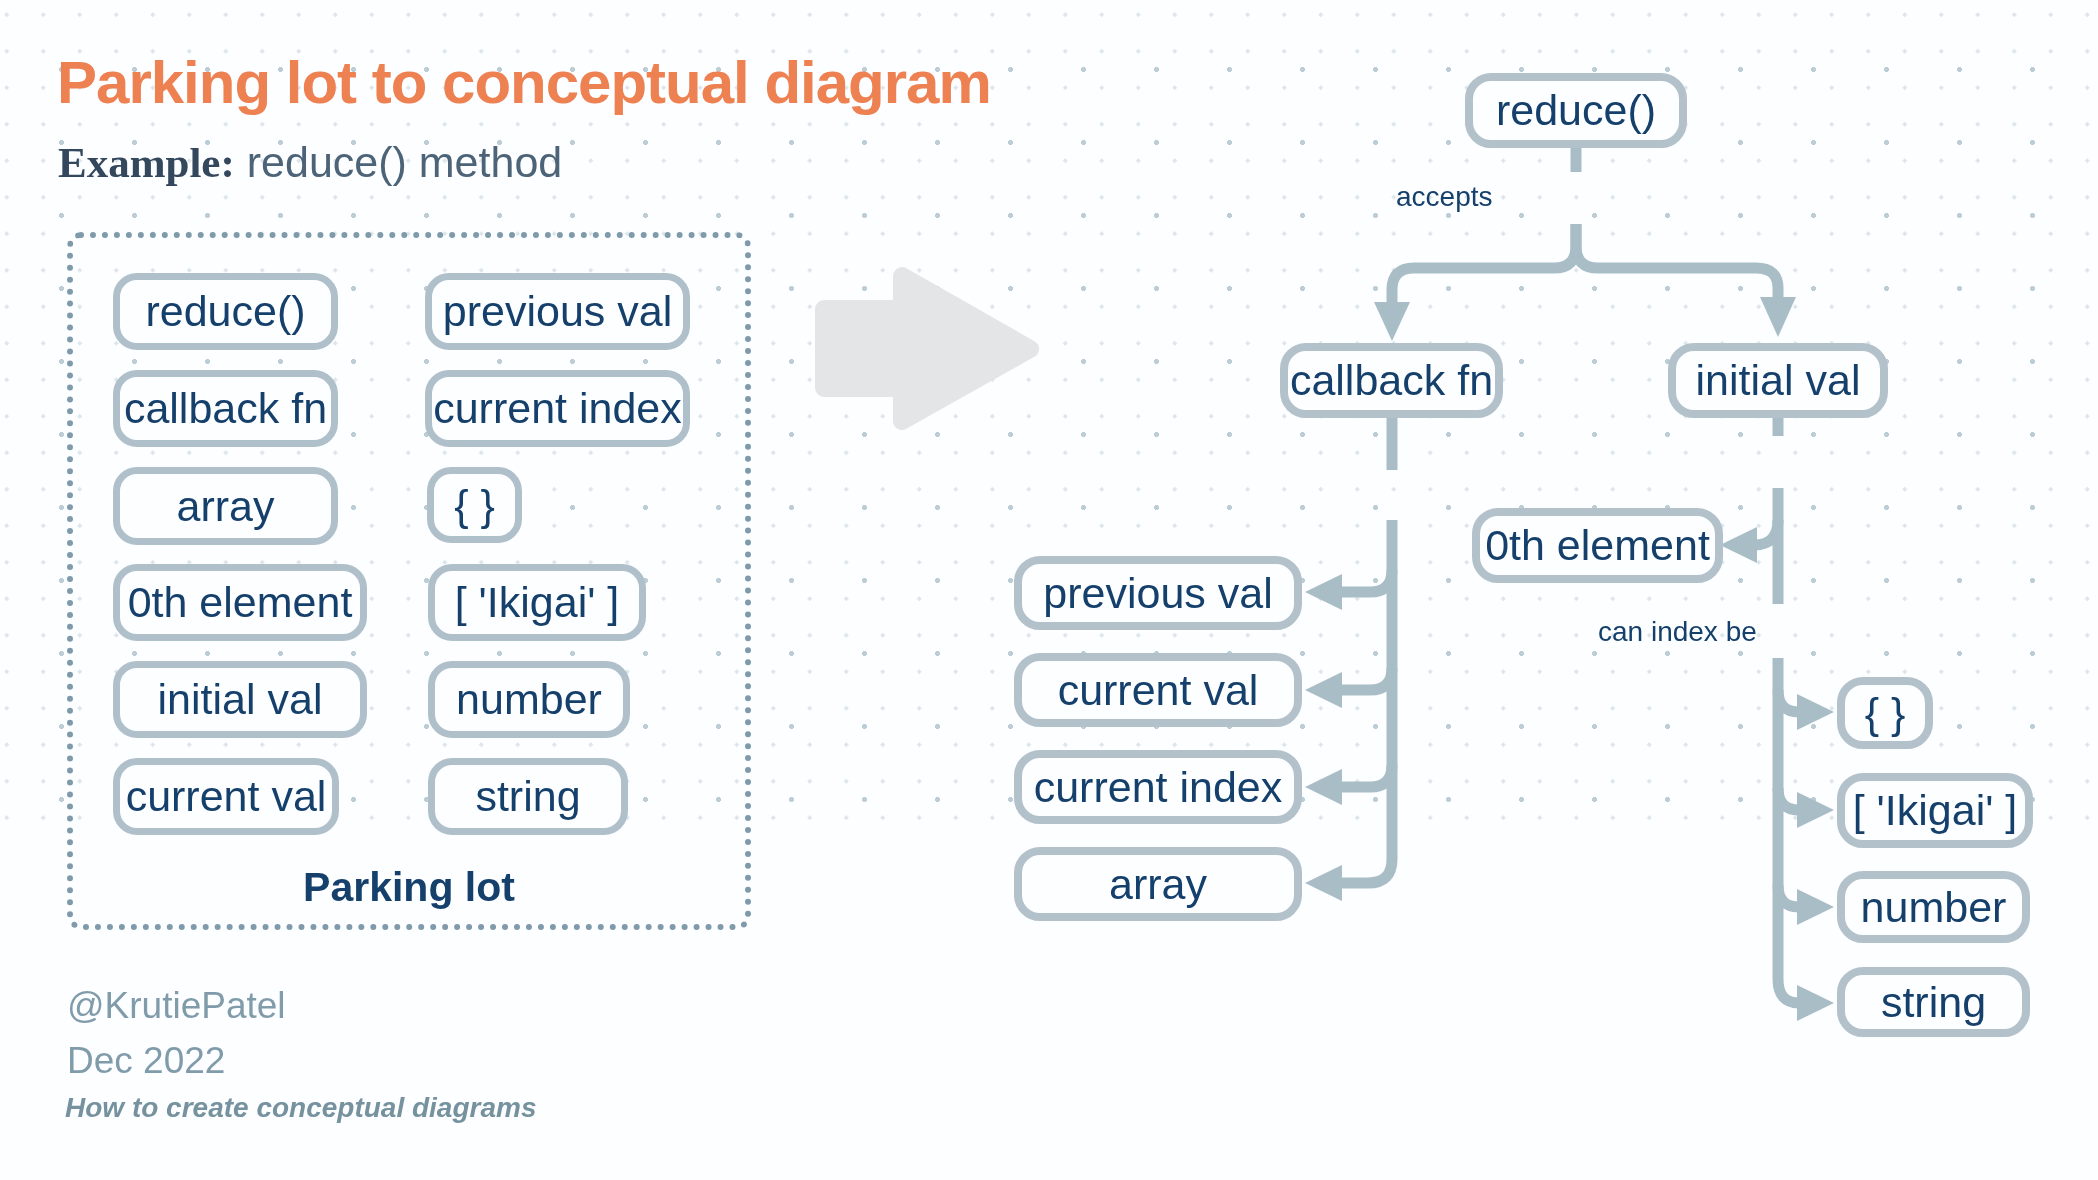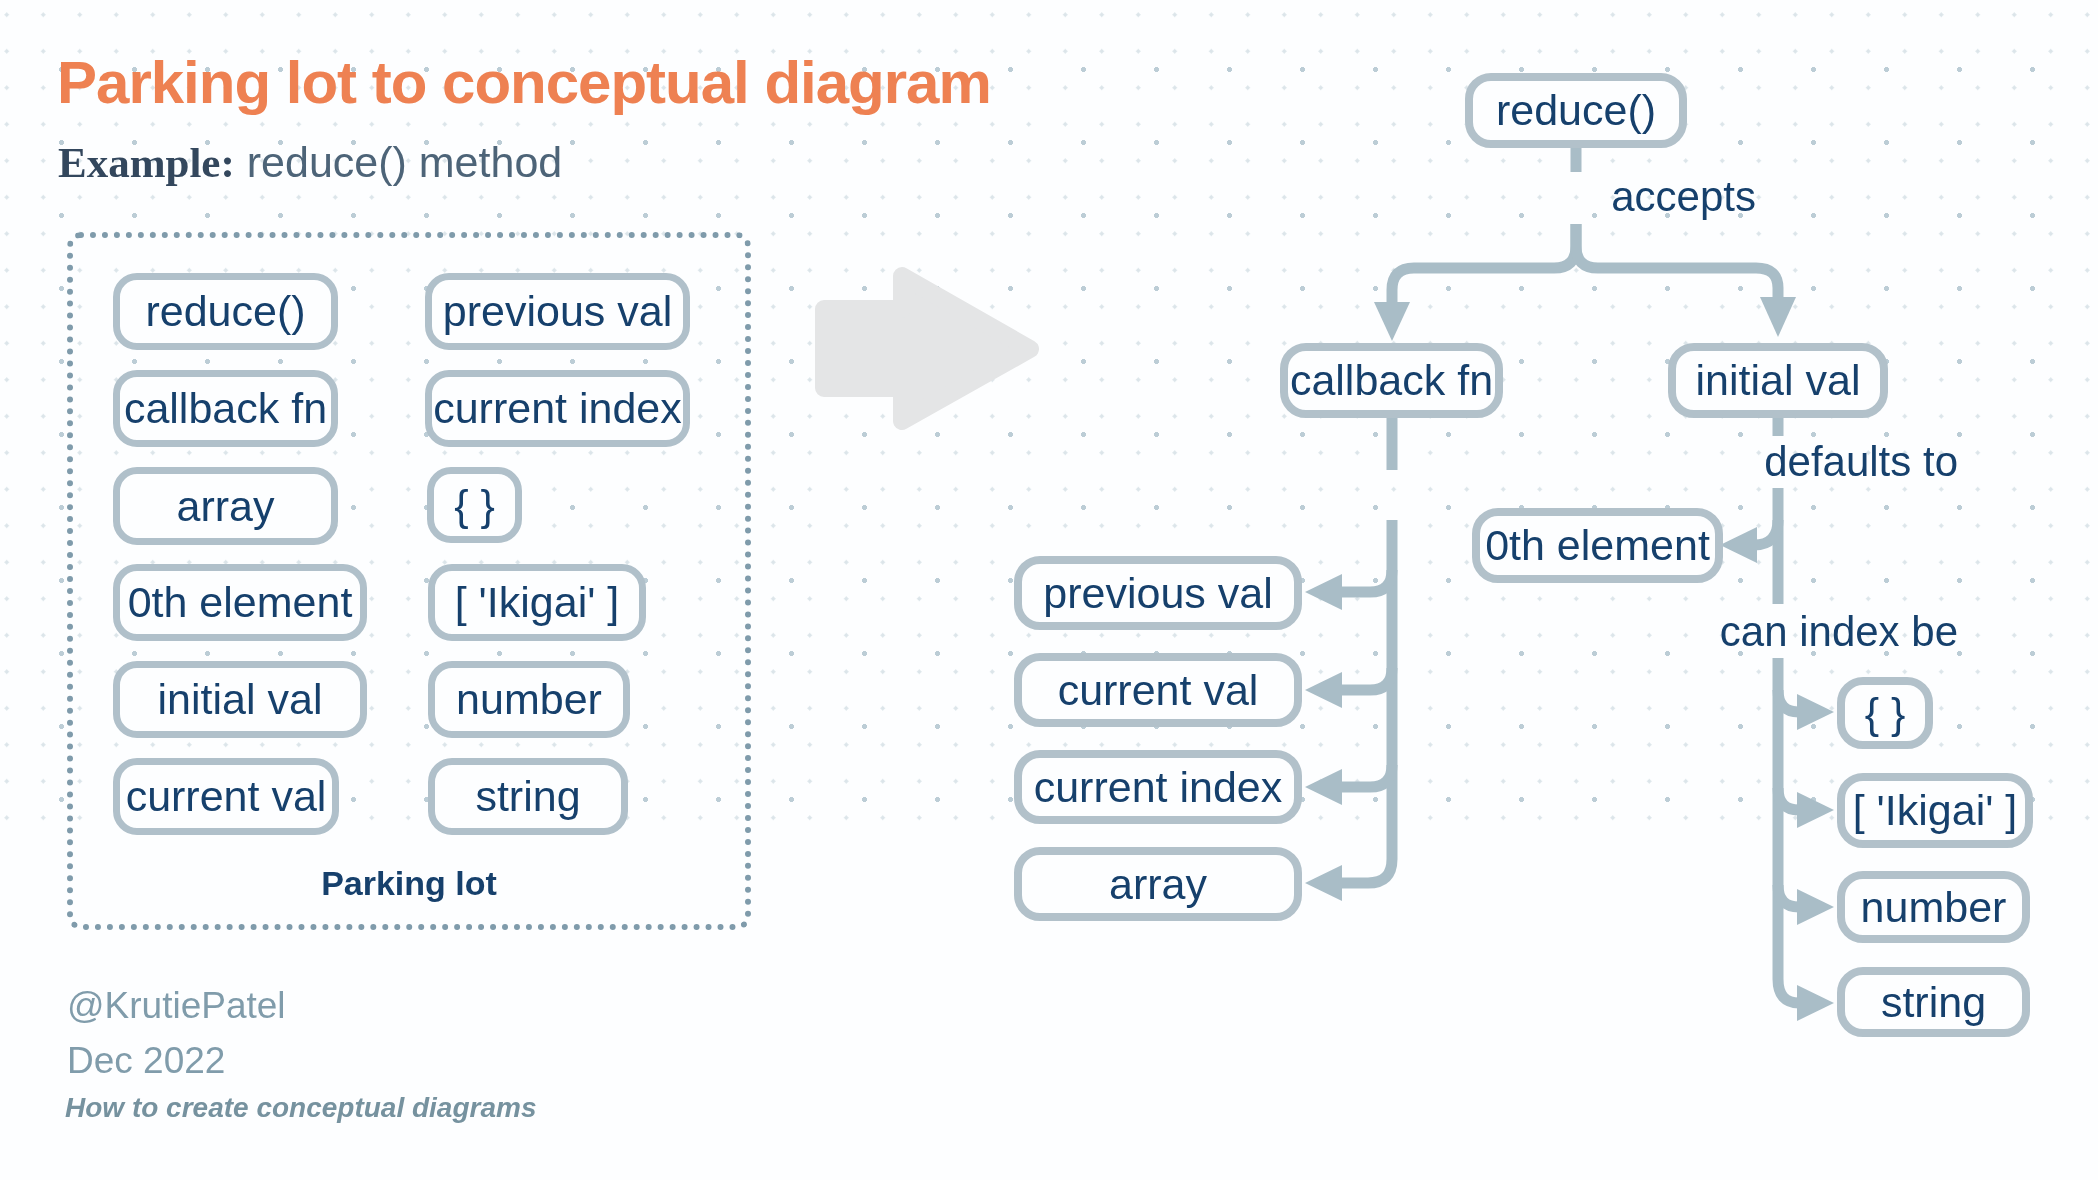--- a/index.html
+++ b/index.html
@@ -28,39 +28,39 @@
     position: absolute; left: 58px; top: 138px;
     font-size: 43px; color: #4d6478;
   }
   .subtitle .ex { font-weight: 700; color: #33475d; font-family: Liberation Serif, serif; }
   .parking-box {
     position: absolute; left: 67px; top: 232px; width: 684px; height: 698px;
     border: 6px dotted #7f9bab; border-radius: 14px;
   }
   .parking-label {
     position: absolute; left: 67px; top: 864px; width: 684px;
-    text-align: center; font-size: 34px; font-weight: 700; color: #16406c;
+    text-align: center; font-size: 41px; font-weight: 700; color: #16406c;
   }
   .pill {
     position: absolute;
     display: flex; align-items: center; justify-content: center;
     border: 7px solid #b0c0ca; border-radius: 24px;
     background: #fdfeff; color: #16406c; font-size: 43px;
     white-space: nowrap;
   }
   .node {
     position: absolute;
     display: flex; align-items: center; justify-content: center;
     border: 8px solid #b2c1ca; border-radius: 26px;
     background: #fdfeff; color: #16406c; font-size: 43px;
     white-space: nowrap;
   }
   .edge-label {
-    position: absolute; width: 360px; text-align: right;
-    font-size: 42px; color: #16406c; line-height: 46px; white-space: nowrap;
+    position: absolute; width: 360px; text-align: left;
+    font-size: 28px; color: #16406c; line-height: 46px; white-space: nowrap;
   }
   .footer-handle, .footer-date {
     position: absolute; left: 67px; font-size: 37px; color: #809cab;
   }
   .footer-caption {
     position: absolute; left: 65px; font-size: 28px; font-style: italic; font-weight: 700; color: #76929f;
   }
 </style>
 </head>
 <body>
@@ -134,20 +134,19 @@
   <div class="node" style="left:1014px;top:653px;width:288px;height:74px">current val</div>
   <div class="node" style="left:1014px;top:750px;width:288px;height:74px">current index</div>
   <div class="node" style="left:1014px;top:847px;width:288px;height:74px">array</div>
   <div class="node" style="left:1472px;top:508px;width:251px;height:75px">0th element</div>
   <div class="node" style="left:1837px;top:677px;width:96px;height:72px">{ }</div>
   <div class="node" style="left:1837px;top:773px;width:196px;height:75px">[ 'Ikigai' ]</div>
   <div class="node" style="left:1837px;top:871px;width:193px;height:72px">number</div>
   <div class="node" style="left:1837px;top:967px;width:193px;height:70px">string</div>
 
   <div class="edge-label" style="left:1396px;top:174px">accepts</div>
-  <div class="edge-label" style="left:1598px;top:439px">defaults to</div>
   <div class="edge-label" style="left:1598px;top:609px">can index be</div>
 
   <div class="footer-handle" style="top:985px">@KrutiePatel</div>
   <div class="footer-date" style="top:1040px">Dec 2022</div>
   <div class="footer-caption" style="top:1092px">How to create conceptual diagrams</div>
 
 </div>
 
 </body></html>

